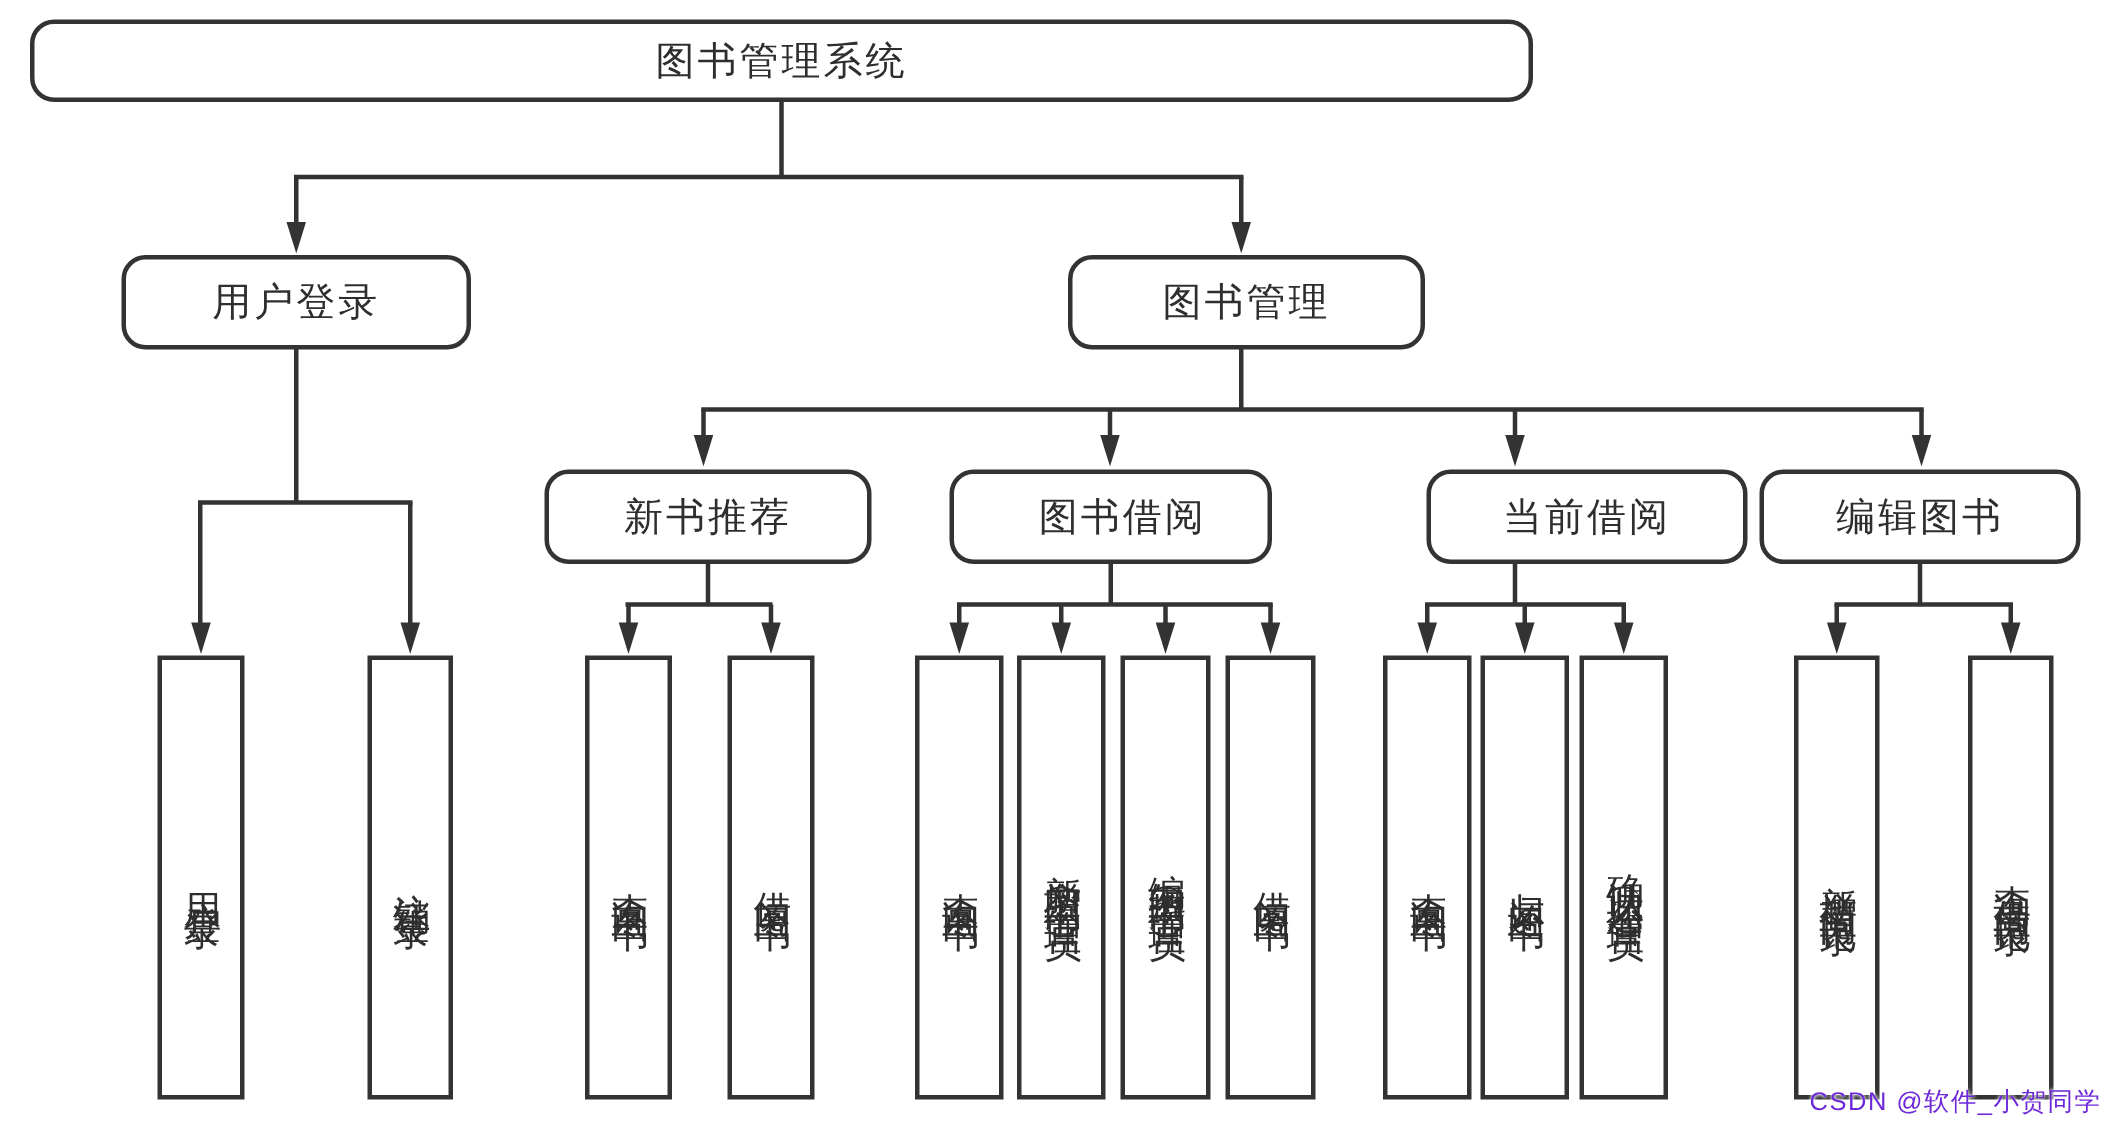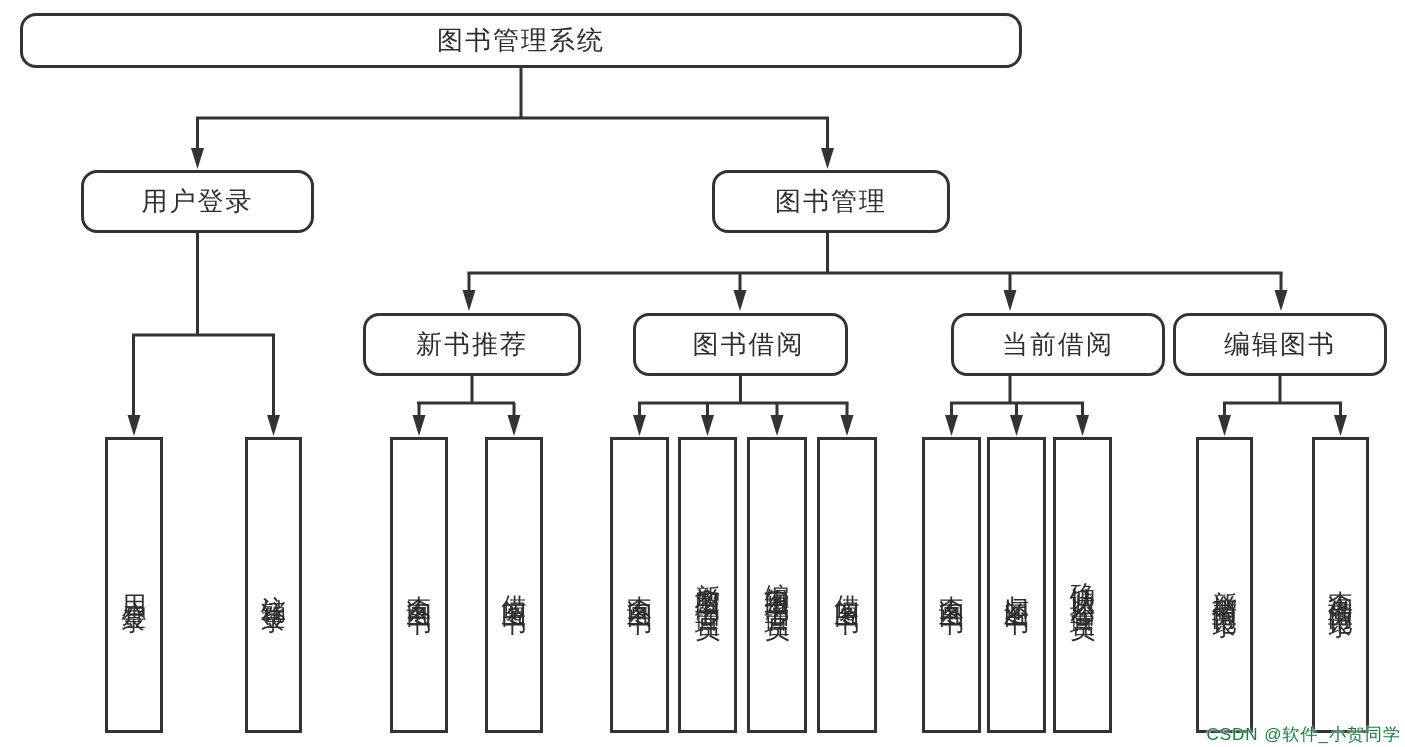--- a/index.html
+++ b/index.html
@@ -45,21 +45,21 @@
     font-size: 25px;
     letter-spacing: 5px;
     line-height: 1;
     white-space: nowrap;
   }
   .watermark {
     position: absolute;
     right: 4px;
     bottom: 1px;
     font-size: 17px;
-    color: #15803d;
+    color: #6d28d9;
     letter-spacing: 1px;
     z-index: 3;
     text-shadow: 0 0 3px #ffffff, 0 0 2px #ffffff;
     white-space: nowrap;
   }
 </style>
 </head>
 <body>
 
 <div class="chart">

